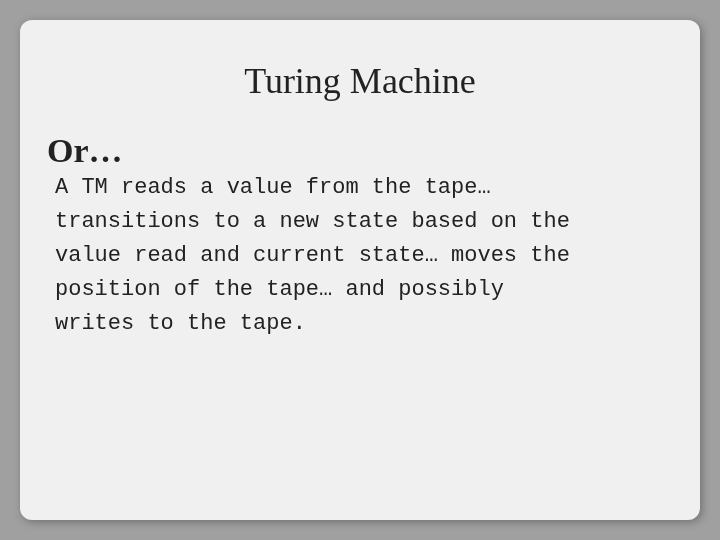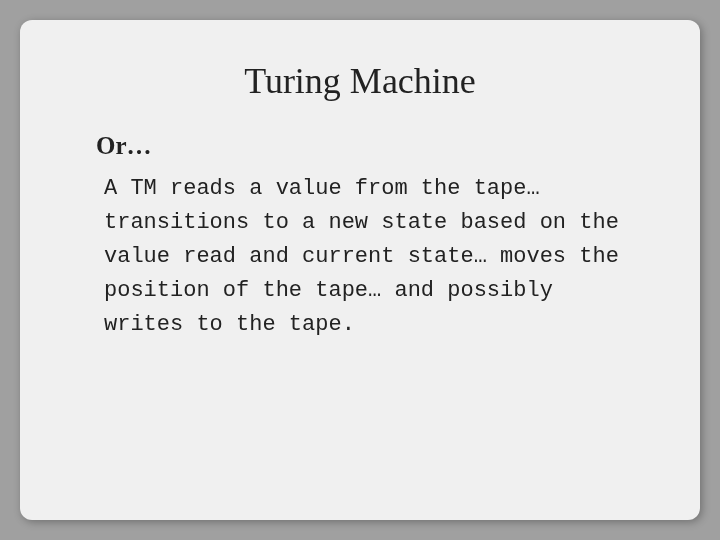--- a/index.html
+++ b/index.html
@@ -16,40 +16,40 @@
       align-items: center;
       justify-content: center;
       font-family: Arial, sans-serif;
     }
 
     .slide-container {
       width: 680px;
       height: 500px;
       background-color: #f0f0f0;
       border-radius: 12px;
-      padding: 40px 76px;
+      padding: 40px 27px;
       display: flex;
       flex-direction: column;
       box-shadow: 2px 2px 8px rgba(0,0,0,0.3);
     }
 
     .slide-title {
       font-size: 36px;
       font-weight: normal;
       text-align: center;
       color: #222;
       margin-bottom: 30px;
       font-family: Georgia, 'Times New Roman', serif;
     }
 
     .slide-or {
-      font-size: 25px;
+      font-size: 34px;
       font-weight: bold;
       color: #222;
-      margin-bottom: 12px;
+      margin-bottom: 1px;
       font-family: Georgia, 'Times New Roman', serif;
     }
 
     .slide-body {
       font-size: 22px;
       color: #222;
       line-height: 1.55;
       font-family: 'Courier New', Courier, monospace;
       margin-left: 8px;
     }

